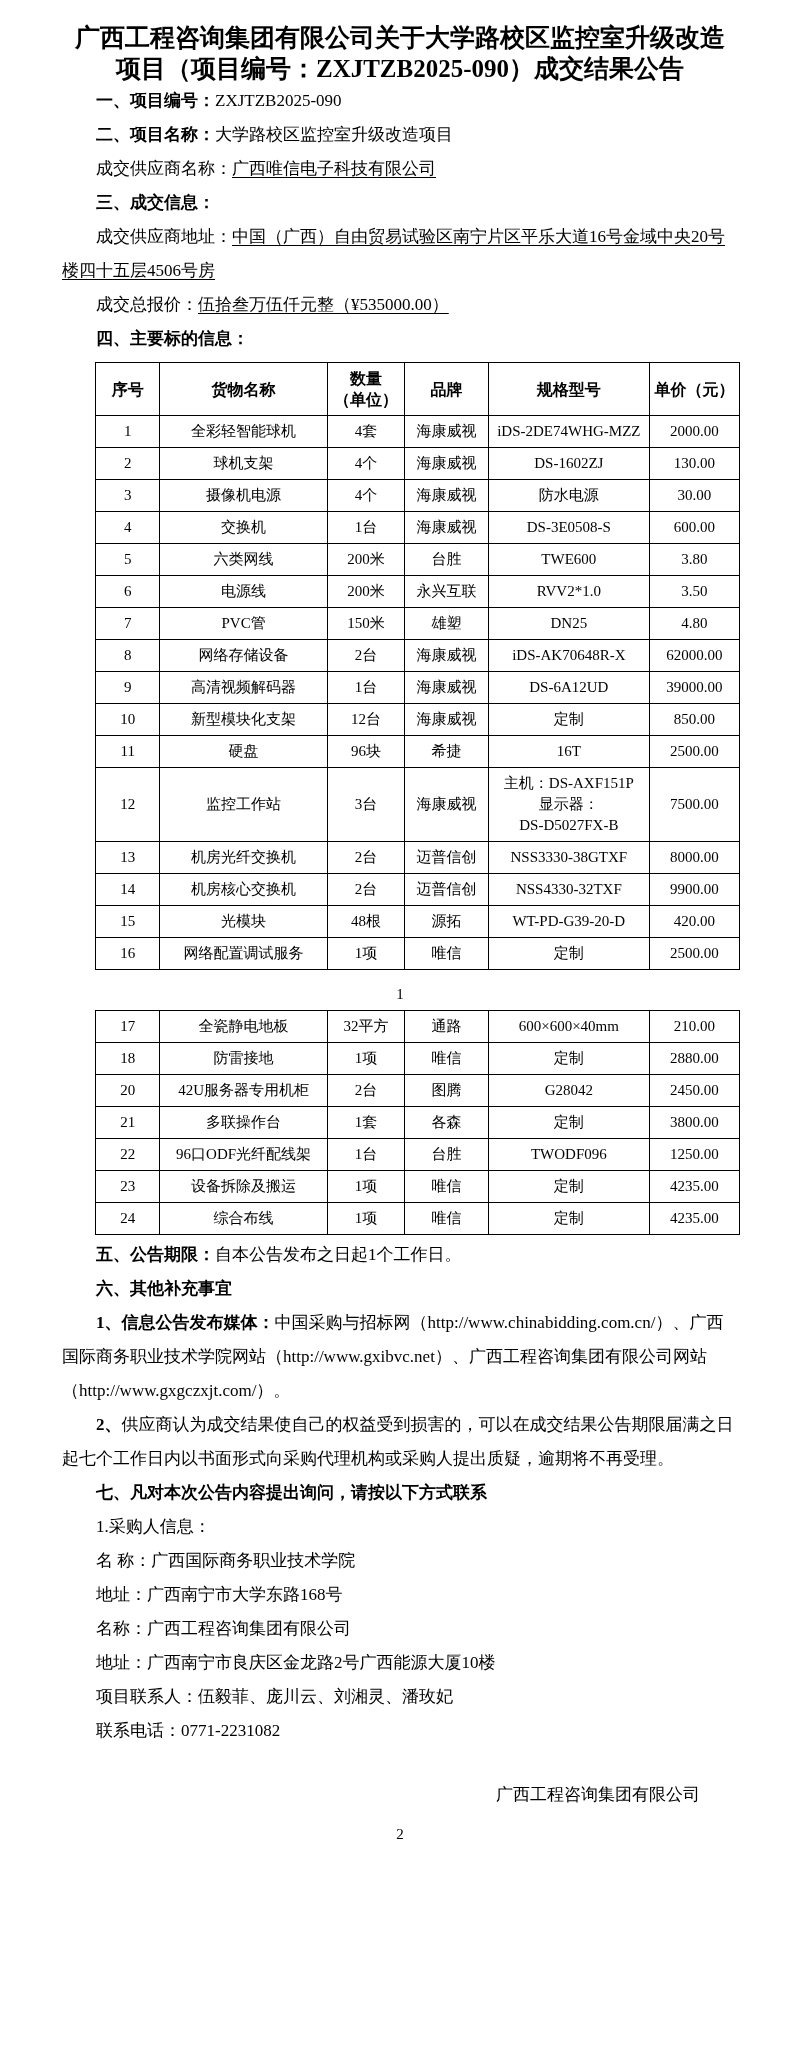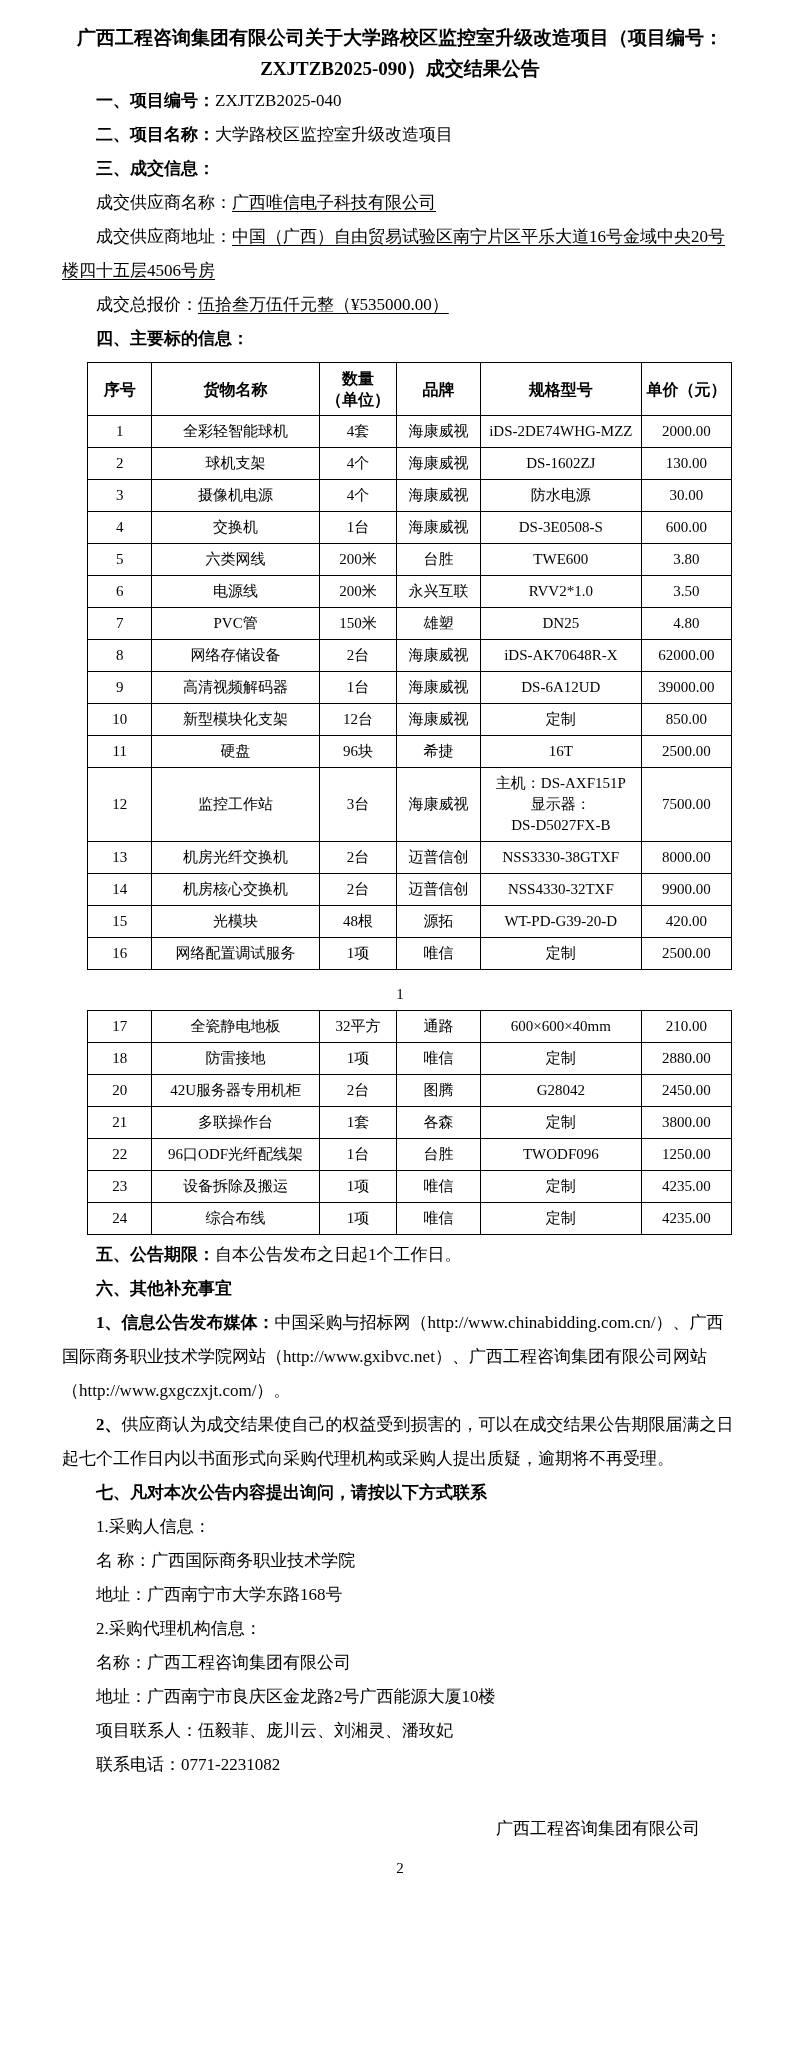--- a/index.html
+++ b/index.html
@@ -3,29 +3,29 @@
 <meta charset="utf-8">
 <style>
   html,body{margin:0;padding:0;background:#ffffff;}
   body{
     width:800px;height:2056px;overflow:hidden;color:#000;
     font-family:"Liberation Serif","DejaVu Serif",serif;
     font-size:17px;
   }
   .page{padding:0 62px;}
   .title{
-    font-weight:bold;font-size:19px;line-height:31px;text-align:center;
+    font-weight:bold;font-size:25px;line-height:31px;text-align:center;
     margin:22px 6px 0 6px;
   }
   .doc-line{margin:0;line-height:34px;text-indent:2em;}
   .lbl{font-weight:bold;}
   .u{text-decoration:underline;text-underline-offset:3px;}
   table.goods{
     border-collapse:collapse;table-layout:fixed;
-    width:645px;margin:6px 0 0 25px;
+    width:645px;margin:6px 0 0 33px;
     font-size:15px;
   }
   table.goods th,table.goods td{
     border:1px solid #000;text-align:center;vertical-align:middle;
     padding:5px 2px;line-height:21px;overflow:hidden;
   }
   table.goods th{font-weight:bold;font-size:16px;white-space:pre-line;}
   table.goods td:nth-child(5){white-space:pre-line;}
   table.goods col.c1{width:10%;} table.goods col.c2{width:26%;}
   table.goods col.c3{width:12%;} table.goods col.c4{width:13%;}
@@ -42,27 +42,27 @@
   }
   .signature p{margin:0;}
 </style>
 </head>
 <body>
 
 <div class="page">
 
   <h1 class="title">广西工程咨询集团有限公司关于大学路校区监控室升级改造项目（项目编号：ZXJTZB2025-090）成交结果公告</h1>
 
-  <p class="doc-line"><span class="lbl">一、项目编号：</span><span>ZXJTZB2025-040</span></p>
+  <p class="doc-line"><span class="lbl">一、项目编号：</span><span>ZXJTZB2025-090</span></p>
 
   <p class="doc-line"><span class="lbl">二、项目名称：</span><span>大学路校区监控室升级改造项目</span></p>
 
+  <p class="doc-line"><span>成交供应商名称：</span><span class="u">广西唯信电子科技有限公司</span></p>
+
   <p class="doc-line"><span class="lbl">三、成交信息：</span></p>
-
-  <p class="doc-line"><span>成交供应商名称：</span><span class="u">广西唯信电子科技有限公司</span></p>
 
   <p class="doc-line"><span>成交供应商地址：</span><span class="u">中国（广西）自由贸易试验区南宁片区平乐大道16号金域中央20号楼四十五层4506号房</span></p>
 
   <p class="doc-line"><span>成交总报价：</span><span class="u">伍拾叁万伍仟元整（¥535000.00）</span></p>
 
   <p class="doc-line"><span class="lbl">四、主要标的信息：</span></p>
 
   <table class="goods">
     <colgroup>
         <col class="c1">
@@ -294,21 +294,20 @@
 
   <p class="doc-line"><span class="lbl">1、信息公告发布媒体：</span><span>中国采购与招标网（http://www.chinabidding.com.cn/）、广西国际商务职业技术学院网站（http://www.gxibvc.net）、广西工程咨询集团有限公司网站（http://www.gxgczxjt.com/）。</span></p>
 
   <p class="doc-line"><span class="lbl">2、</span><span>供应商认为成交结果使自己的权益受到损害的，可以在成交结果公告期限届满之日起七个工作日内以书面形式向采购代理机构或采购人提出质疑，逾期将不再受理。</span></p>
 
   <p class="doc-line"><span class="lbl">七、凡对本次公告内容提出询问，请按以下方式联系</span></p>
 
   <p class="doc-line">1.采购人信息：</p>
   <p class="doc-line">名 称：广西国际商务职业技术学院</p>
   <p class="doc-line">地址：广西南宁市大学东路168号</p>
-  <p class="doc-line">2.采购代理机构信息：</p>
   <p class="doc-line">名称：广西工程咨询集团有限公司</p>
   <p class="doc-line">地址：广西南宁市良庆区金龙路2号广西能源大厦10楼</p>
   <p class="doc-line">项目联系人：伍毅菲、庞川云、刘湘灵、潘玫妃</p>
   <p class="doc-line">联系电话：0771-2231082</p>
 
   <div class="signature">
     <p>广西工程咨询集团有限公司</p>
   </div>
 
   <div class="page-num second">2</div>

